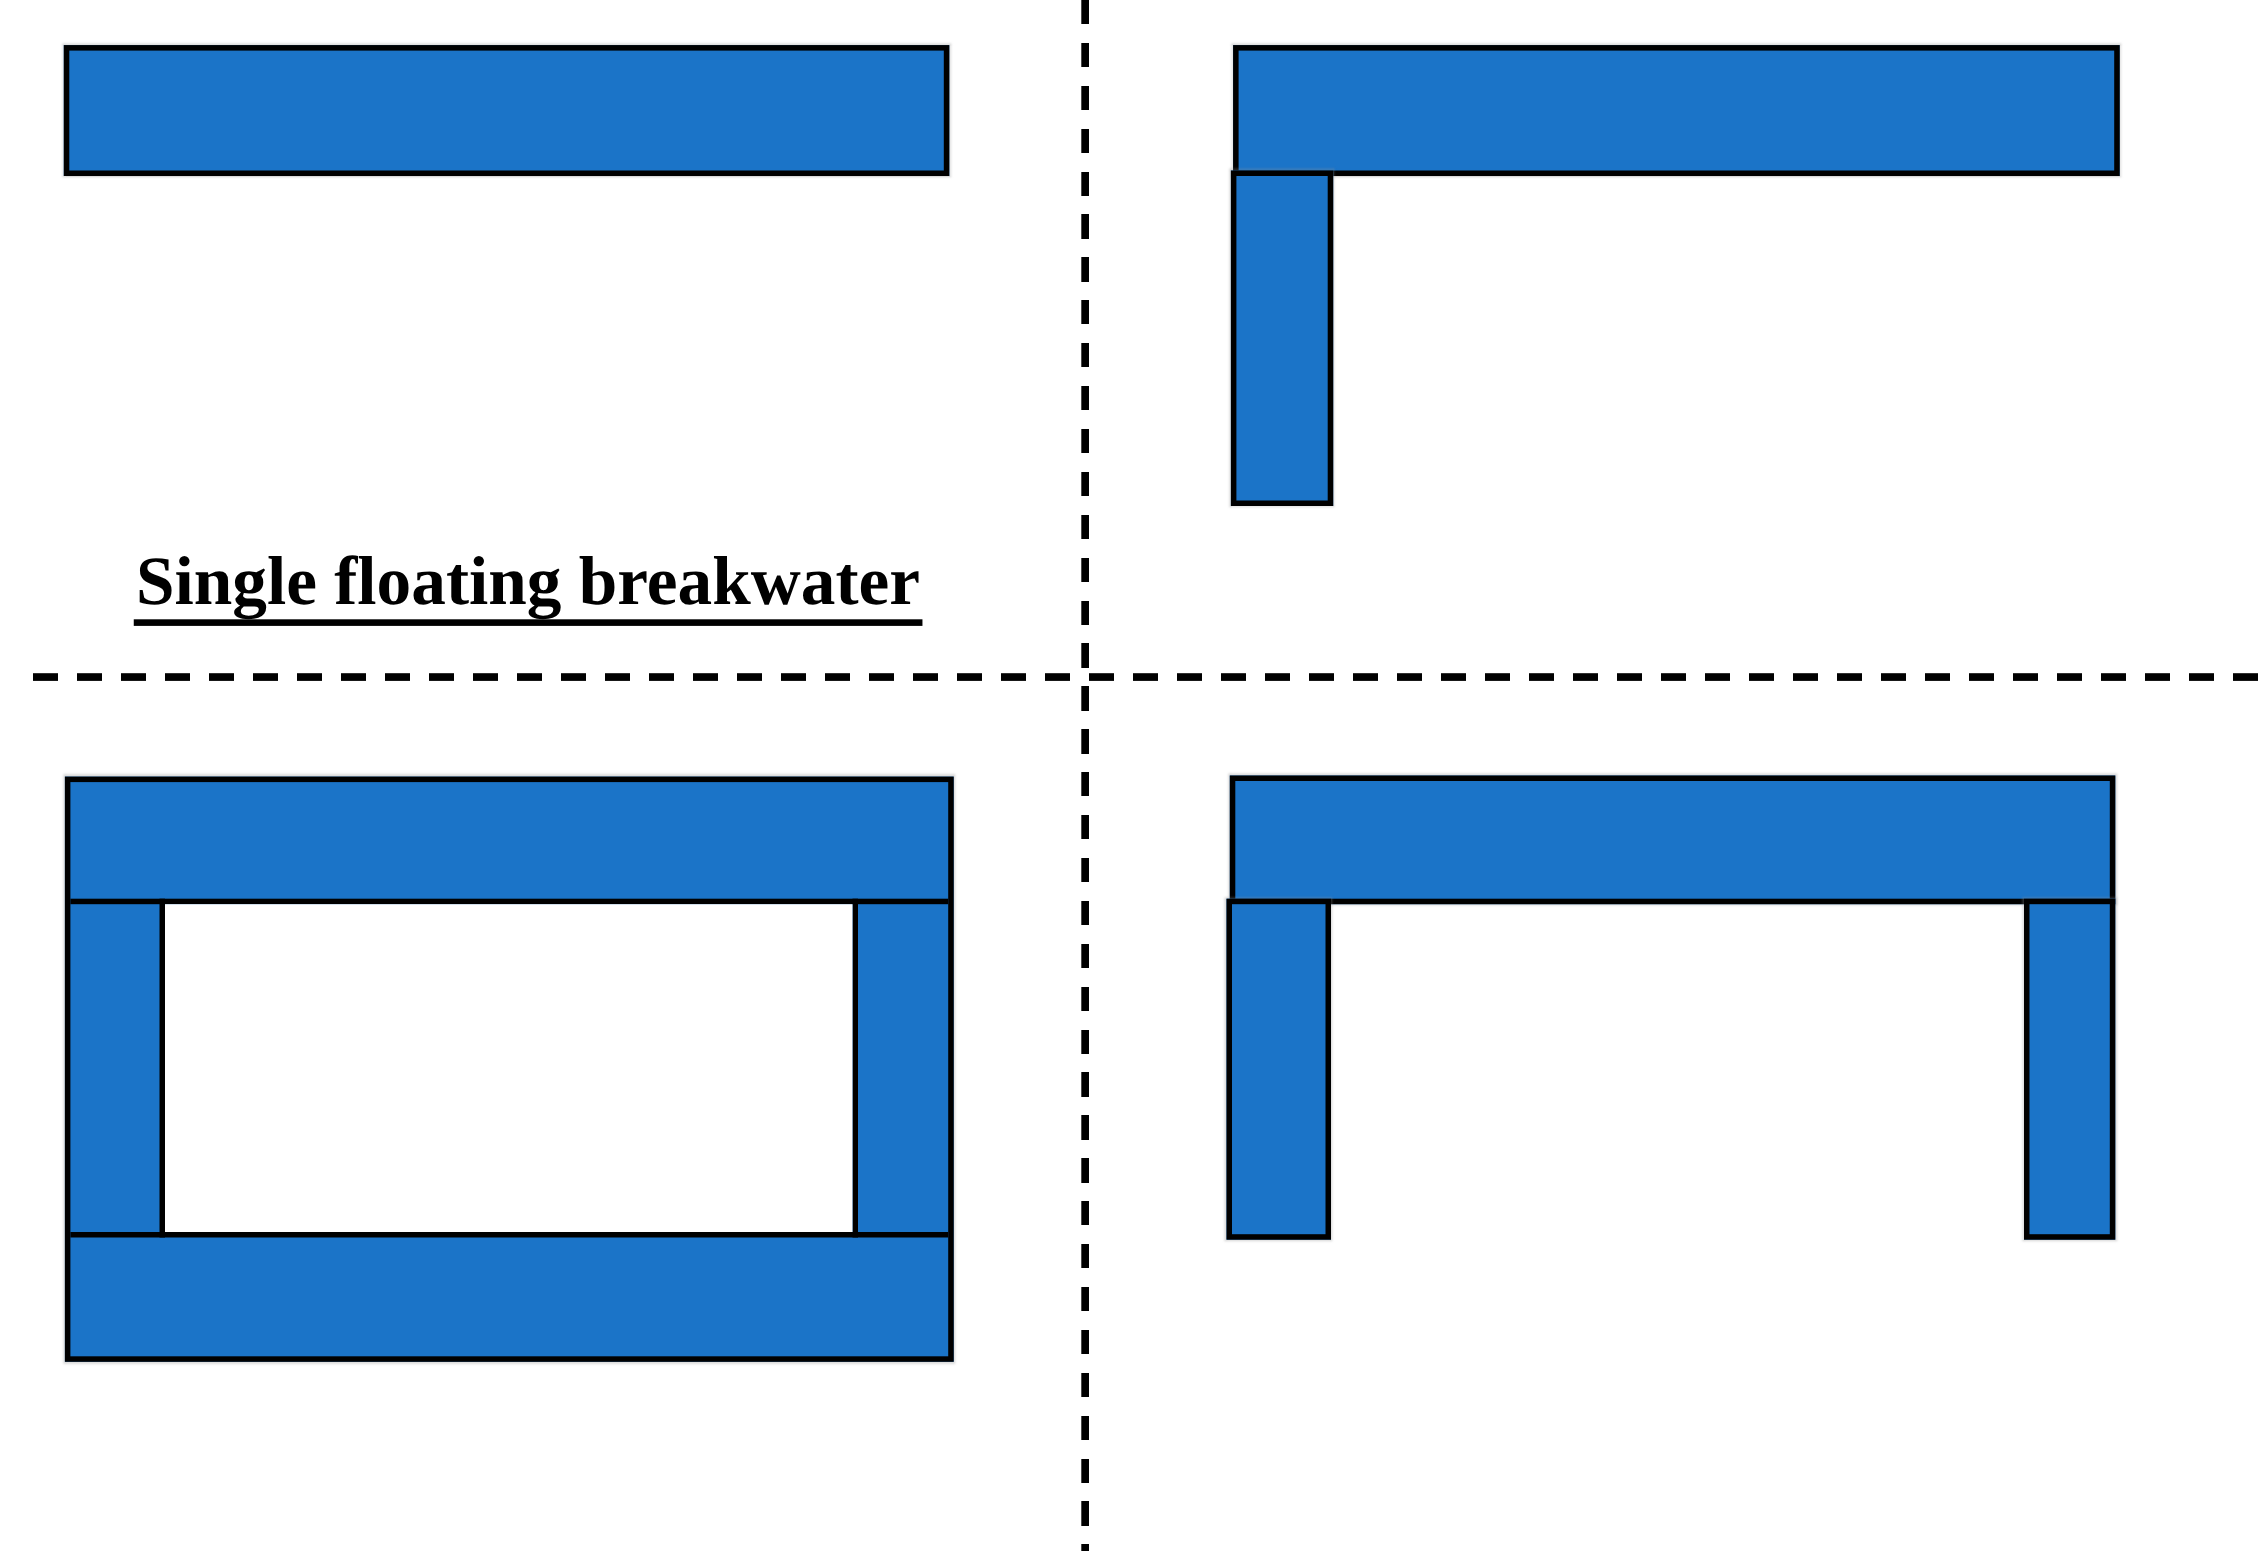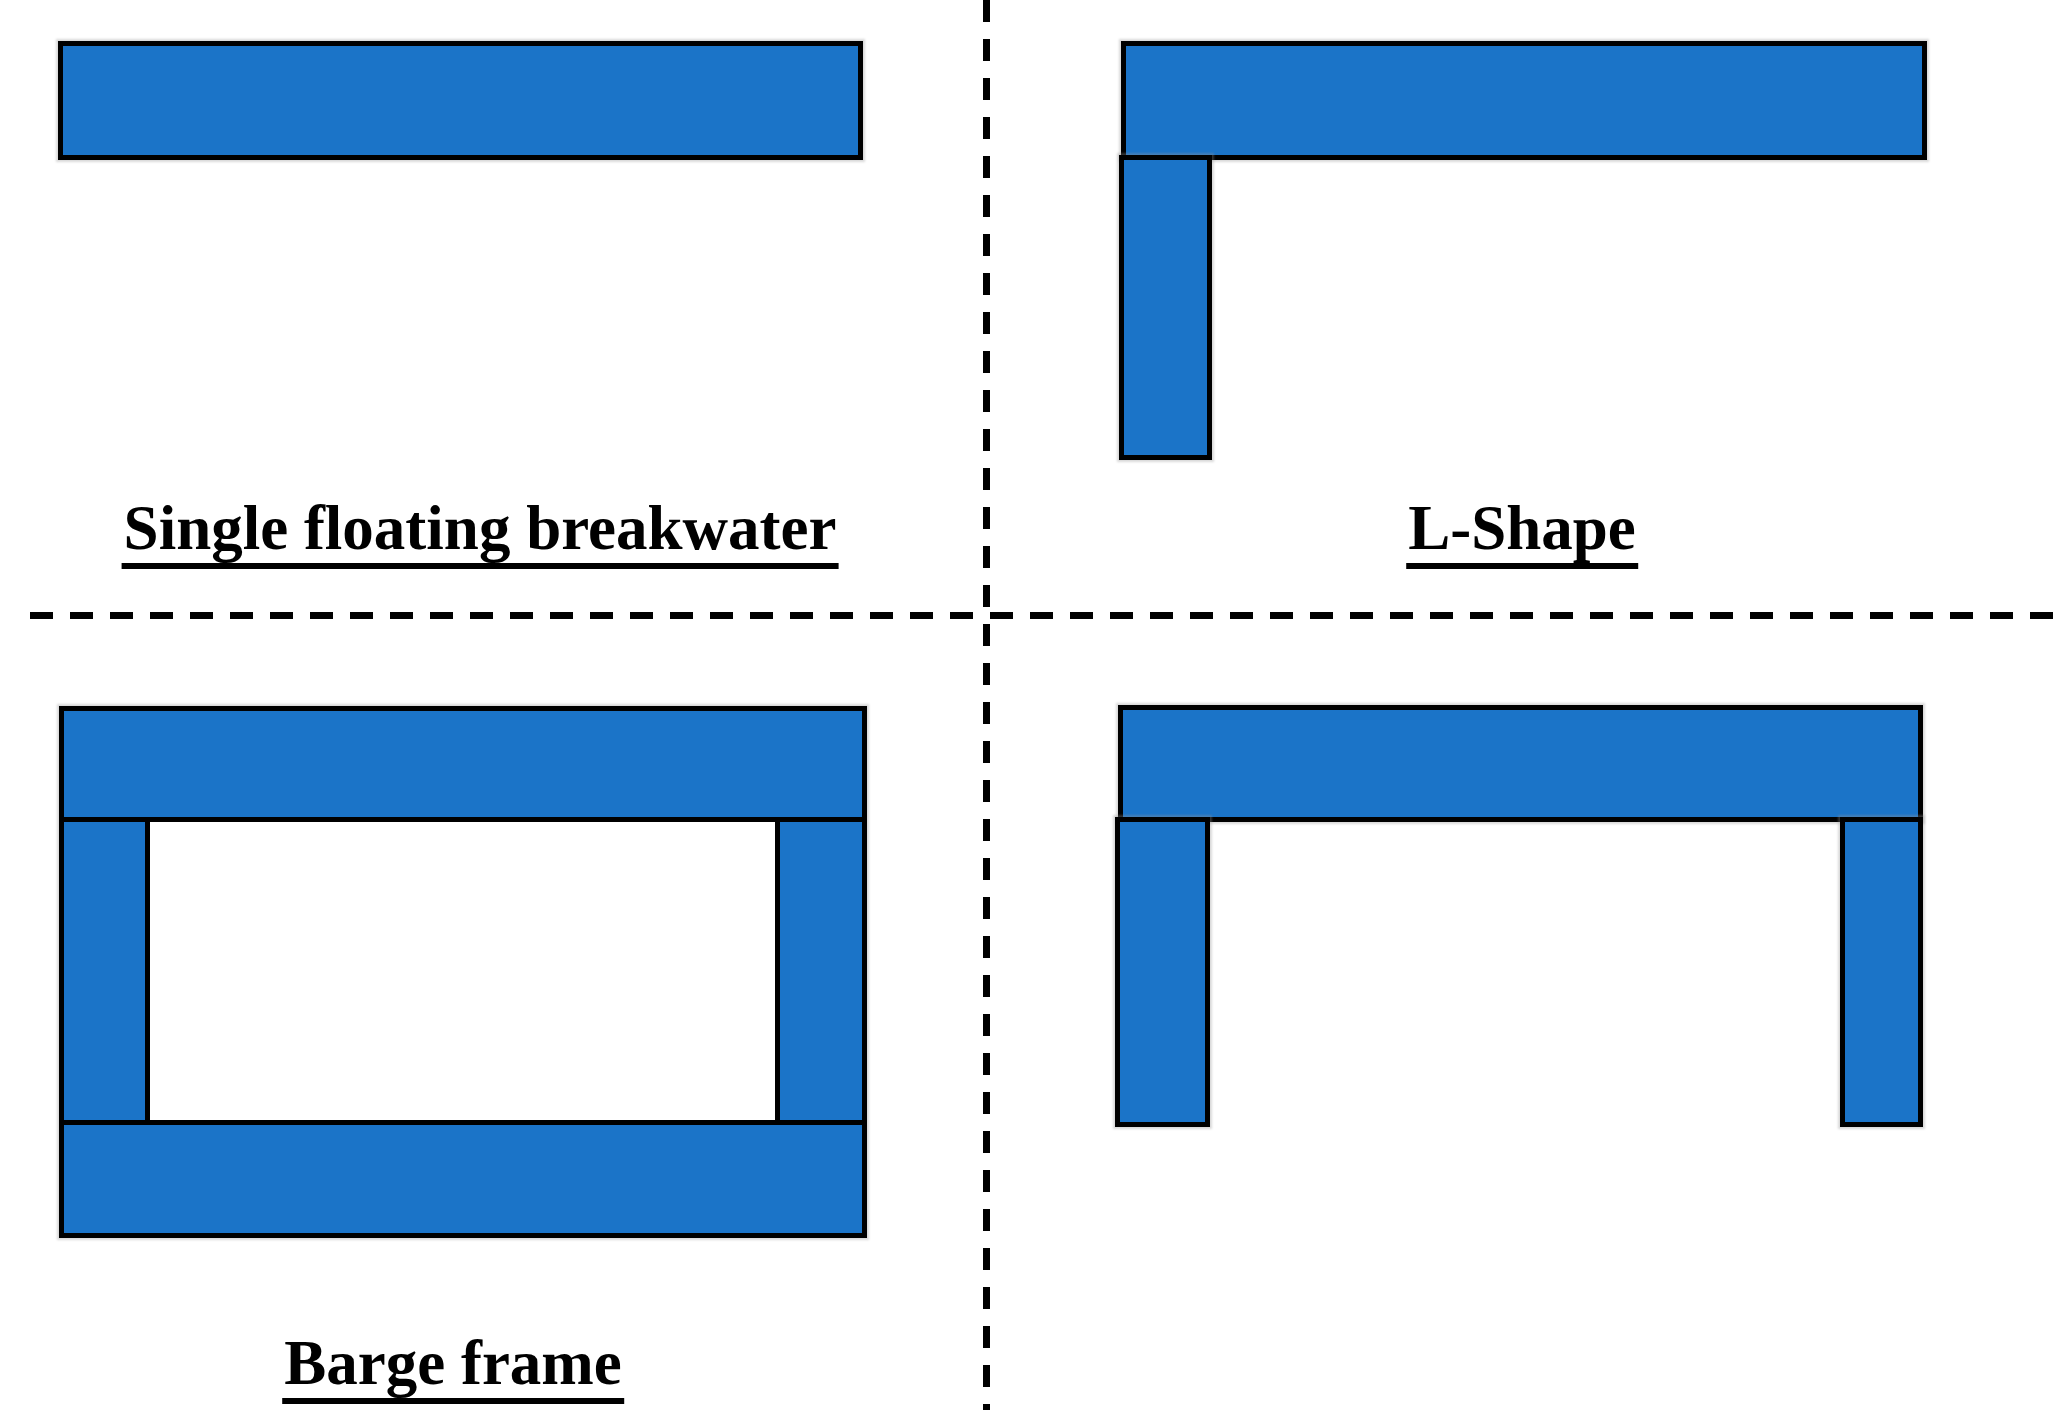--- a/index.html
+++ b/index.html
@@ -84,29 +84,27 @@
 <div id="canvas">
 
   <div class="divider-v"></div>
   <div class="divider-h"></div>
 
   <div class="bar" style="left:58px; top:41px; width:805px; height:119px;"></div>
   <div class="label" style="left:480px; top:497px;">Single floating breakwater</div>
 
   <div class="bar" style="left:1121px; top:41px; width:806px; height:119px;"></div>
   <div class="bar" style="left:1119px; top:155px; width:93px; height:305px;"></div>
-  <div class="label" style="left:1522px; top:497px;">L-Shape</div>
 
   <div class="bar" style="left:59px; top:706px; width:808px; height:532px;">
 
     <div class="seam-h" style="top:106px;"></div>
     <div class="seam-h" style="top:409px;"></div>
     <div class="seam-v" style="left:81px; top:106px; height:308px;"></div>
     <div class="seam-v" style="left:711px; top:106px; height:308px;"></div>
     <div class="hole" style="left:86px; top:111px; width:625px; height:298px;"></div>
   </div>
-  <div class="label" style="left:453px; top:1332px;">Barge frame</div>
 
   <div class="bar" style="left:1118px; top:705px; width:805px; height:117px;"></div>
   <div class="bar" style="left:1115px; top:817px; width:95px; height:310px;"></div>
   <div class="bar" style="left:1840px; top:817px; width:83px; height:310px;"></div>
 
 </div>
 
 </body></html>

